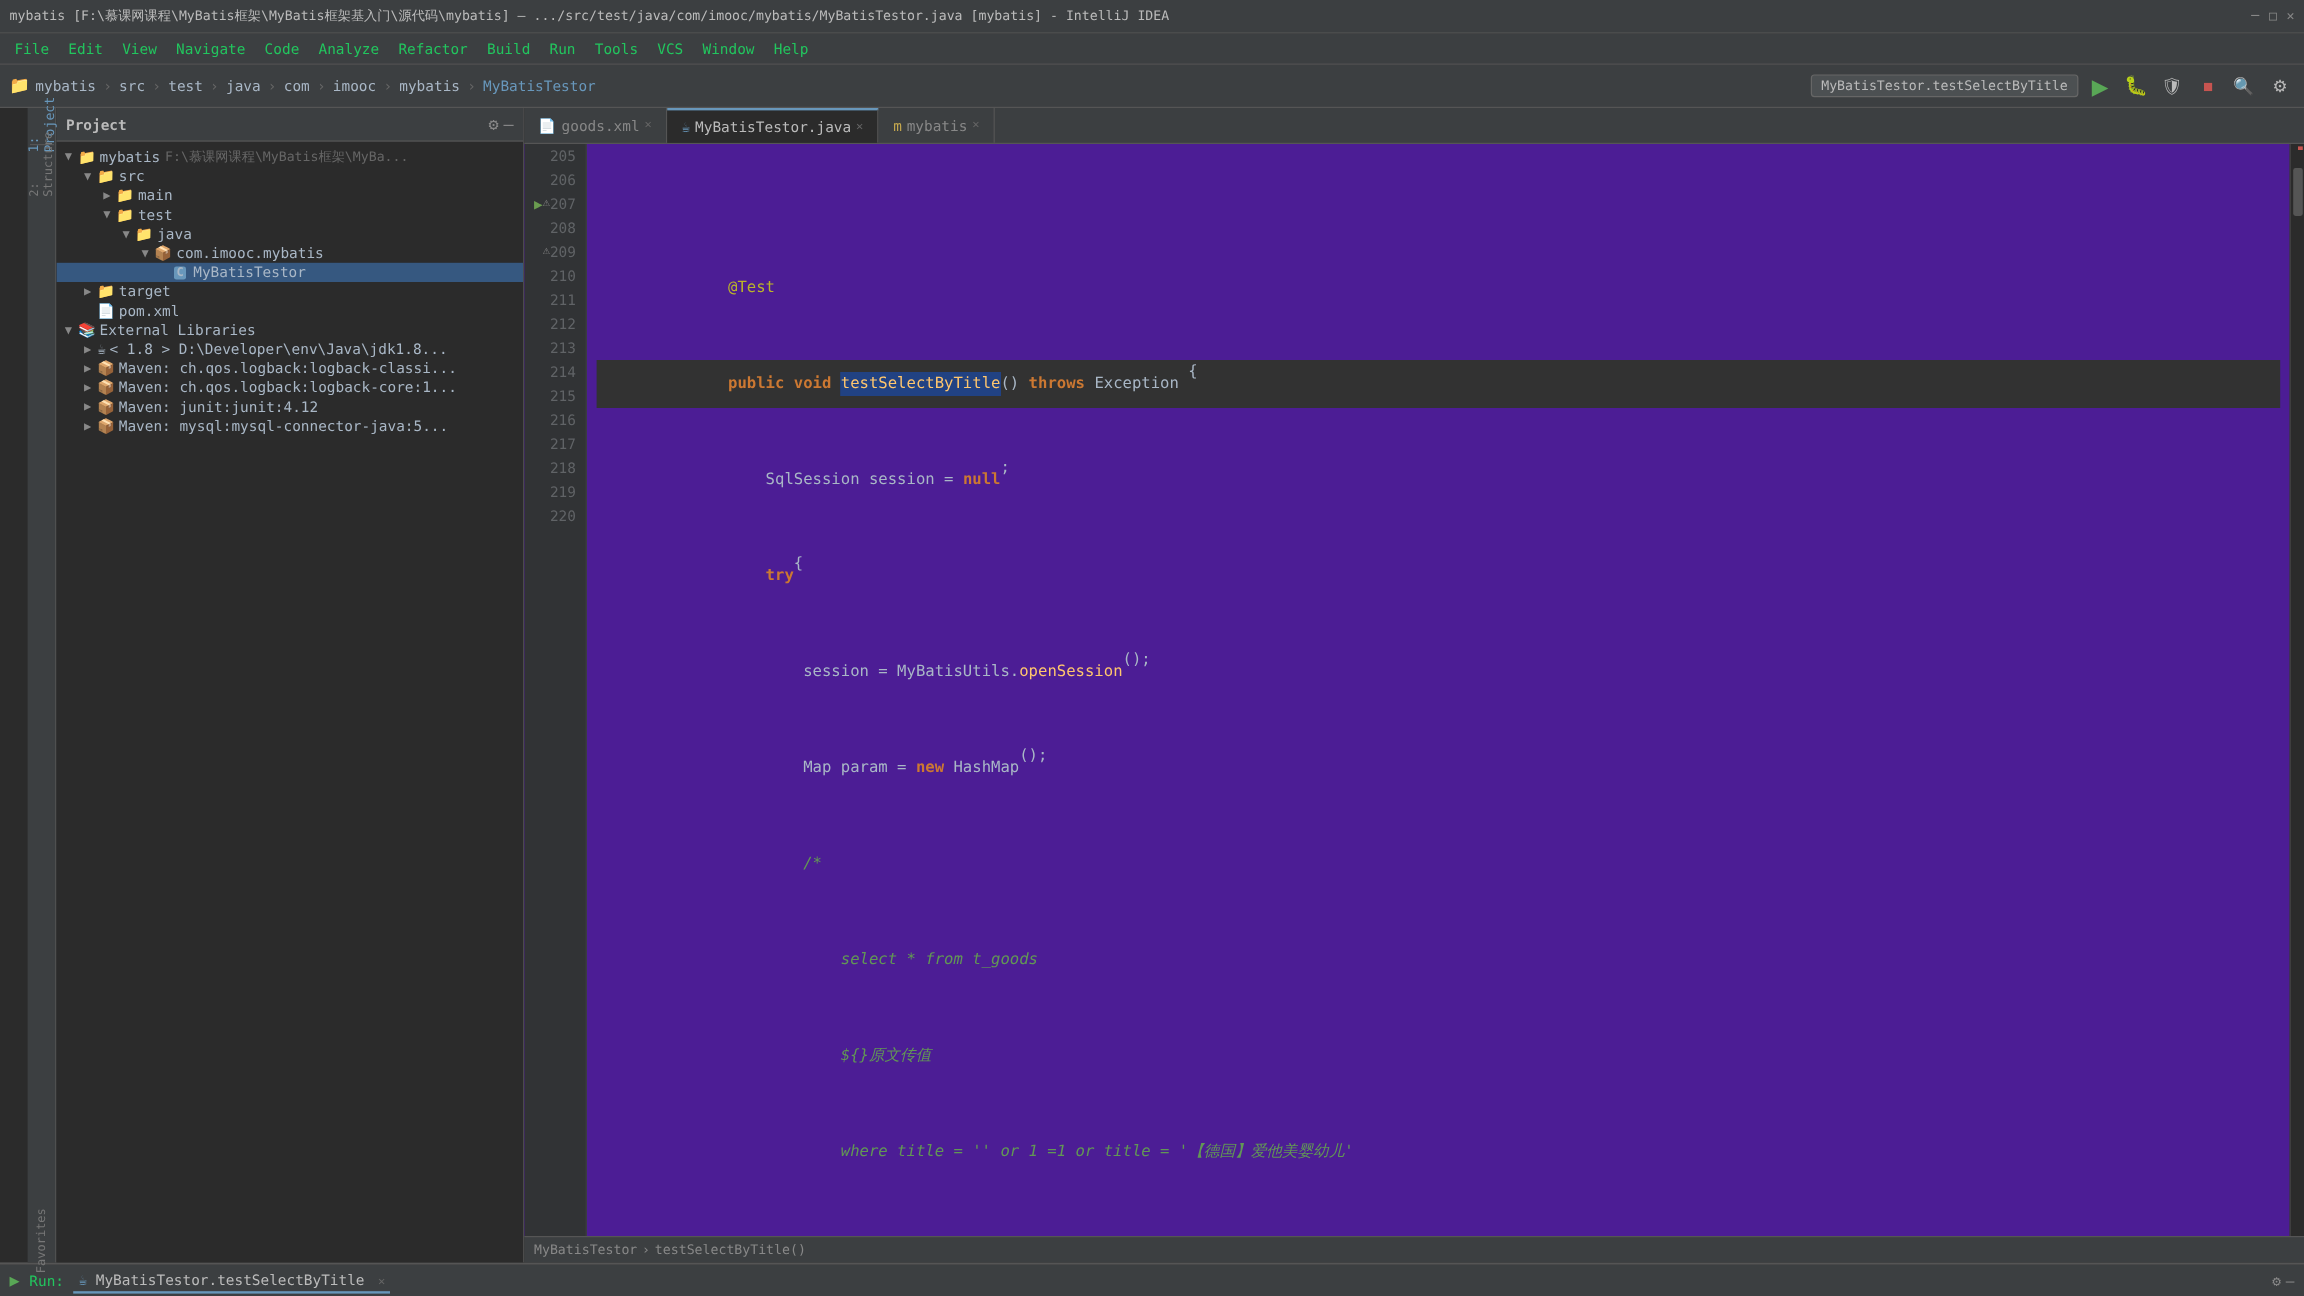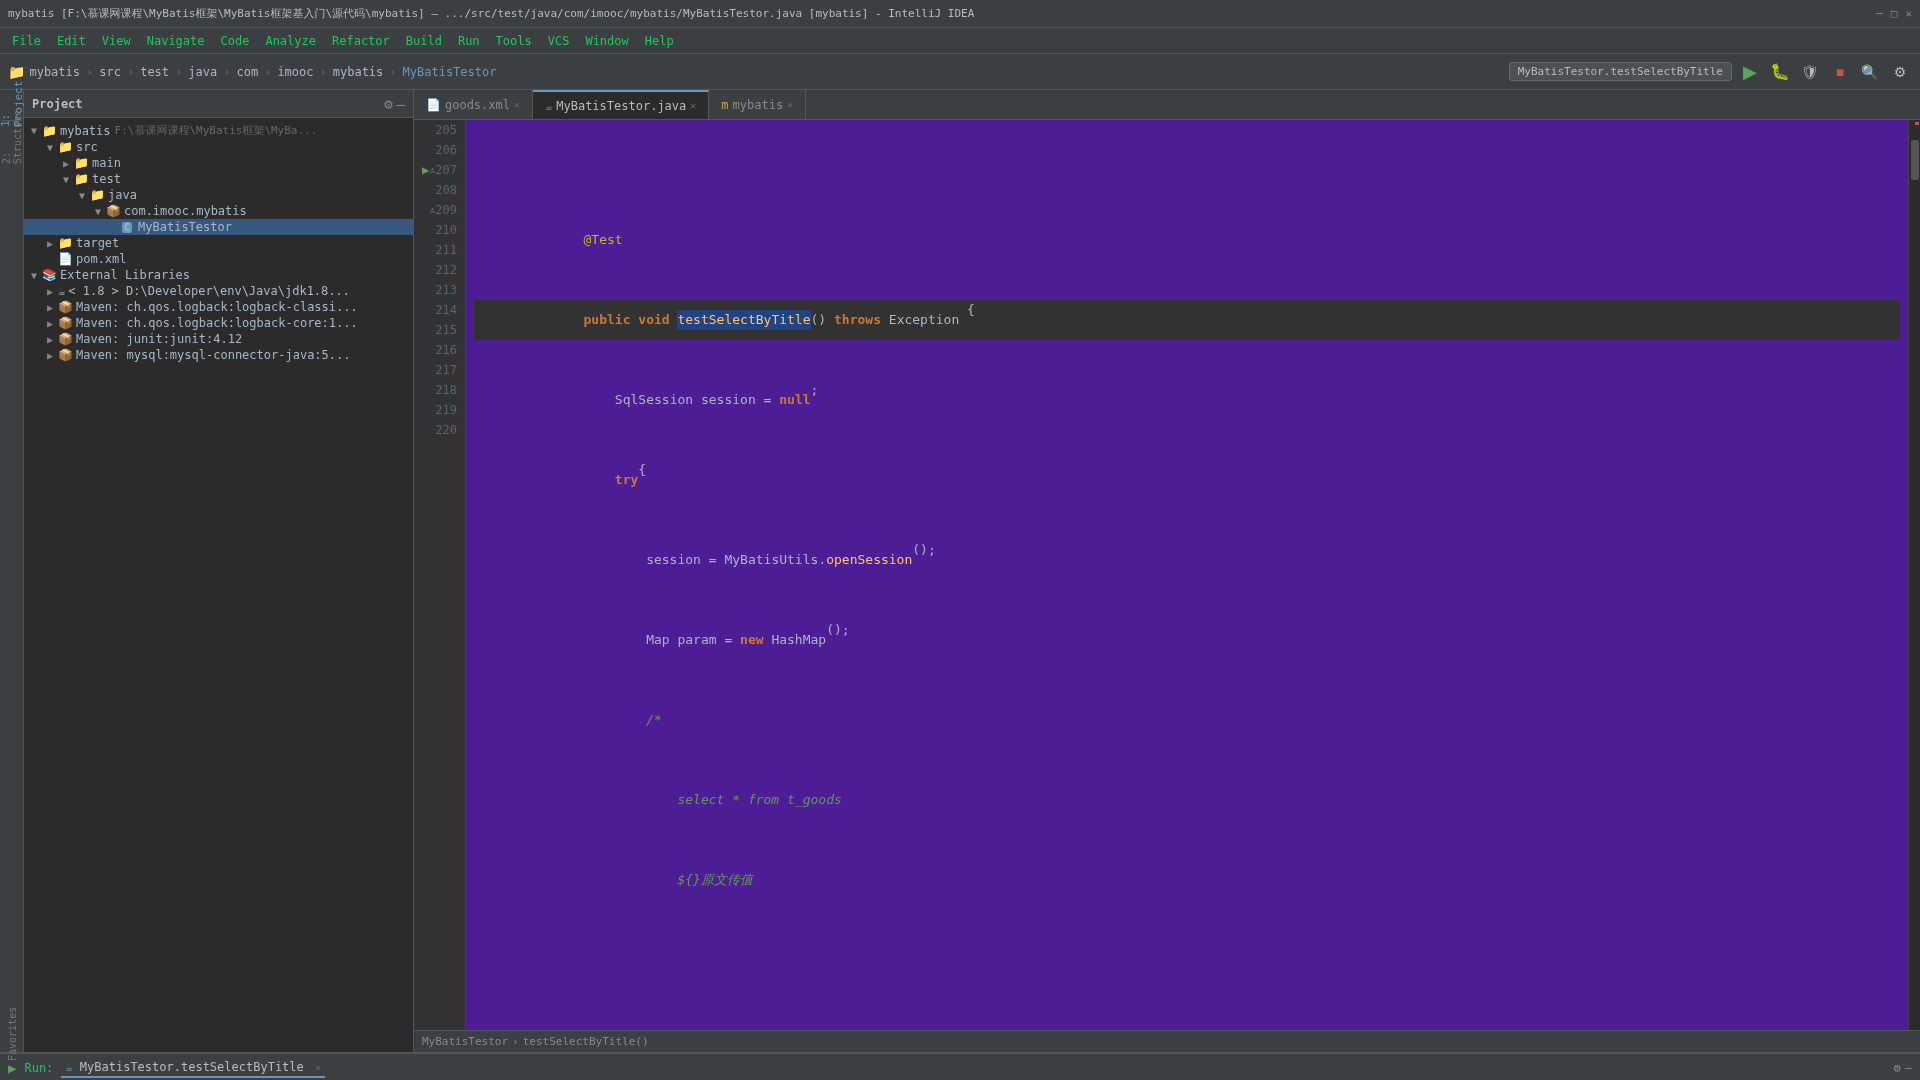--- a/index.html
+++ b/index.html
@@ -74,20 +74,21 @@
       border: none;
       color: #bbbbbb;
       cursor: pointer;
       display: flex; align-items: center; justify-content: center;
       font-size: 14px;
     }
     
     #main {
       display: flex;
       height: calc(1080px - 28px - 26px - 36px - 28px);
+      margin-left: 23px;
     }
     
     #sidebar-left {
       width: 24px;
       background: #3c3f41;
       border-right: 1px solid #555;
       display: flex;
       flex-direction: column;
       align-items: center;
       padding-top: 4px;
@@ -541,20 +542,23 @@
         <div class="line">
           &nbsp;&nbsp;&nbsp;&nbsp;&nbsp;&nbsp;&nbsp;&nbsp;&nbsp;&nbsp;&nbsp;&nbsp;<span class="comment">/*</span>
         </div>
         <div class="line">
           &nbsp;&nbsp;&nbsp;&nbsp;&nbsp;&nbsp;&nbsp;&nbsp;&nbsp;&nbsp;&nbsp;&nbsp;&nbsp;&nbsp;&nbsp;&nbsp;<span class="comment">select * from t_goods</span>
         </div>
         <div class="line">
           &nbsp;&nbsp;&nbsp;&nbsp;&nbsp;&nbsp;&nbsp;&nbsp;&nbsp;&nbsp;&nbsp;&nbsp;&nbsp;&nbsp;&nbsp;&nbsp;<span class="comment">${}原文传值</span>
         </div>
         <div class="line">
+          &nbsp;&nbsp;&nbsp;&nbsp;&nbsp;&nbsp;&nbsp;&nbsp;&nbsp;&nbsp;&nbsp;&nbsp;&nbsp;&nbsp;&nbsp;&nbsp;<span class="comment">where title = '' or 1 =1 or title = '【德国】爱他美婴幼儿'</span>
+        </div>
+        <div class="line">
           &nbsp;&nbsp;&nbsp;&nbsp;&nbsp;&nbsp;&nbsp;&nbsp;&nbsp;&nbsp;&nbsp;&nbsp;
         </div>
         
         
         
         
       </div>
 
       <div id="sidebar-right" style="width:12px; background:#2b2b2b; border-left:1px solid #444; position:relative;">
         <div style="width:8px; height:40px; background:#555; margin:0 2px; border-radius:2px; position:absolute; top:20px;"></div>

